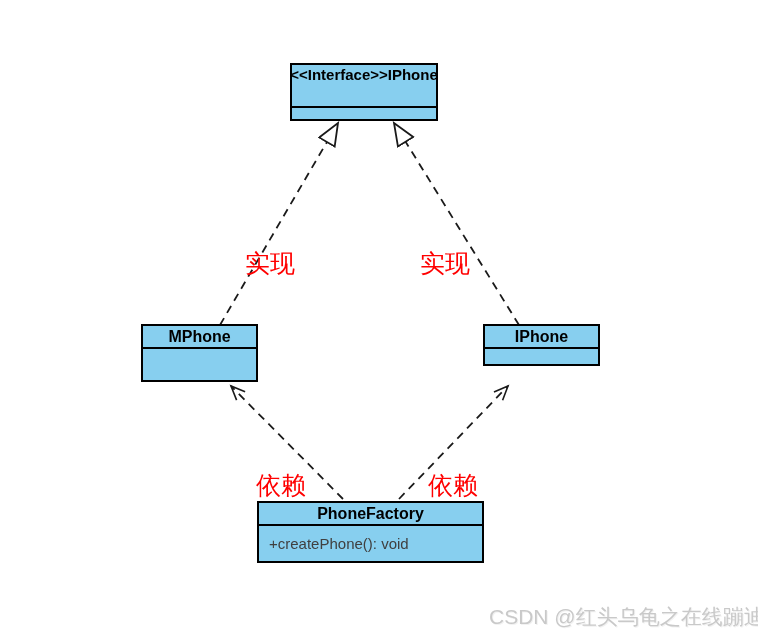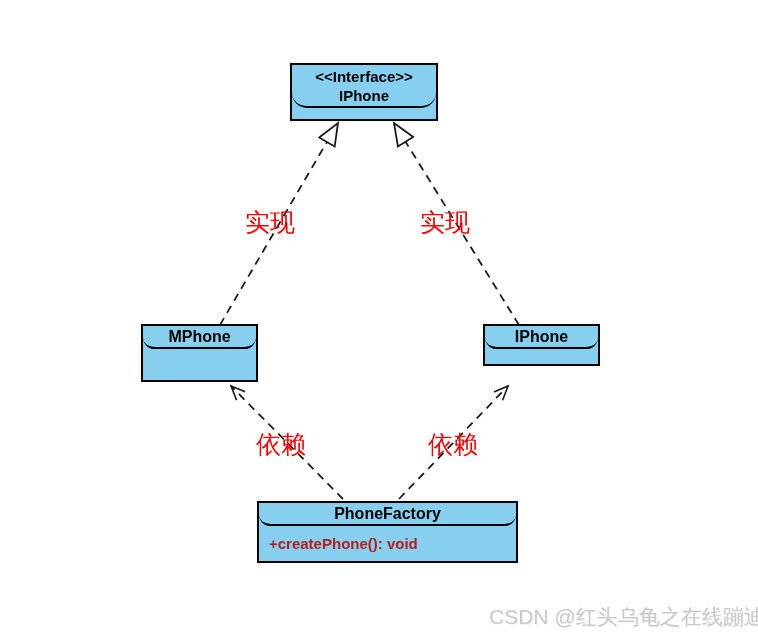--- a/index.html
+++ b/index.html
@@ -35,51 +35,51 @@
     display: flex;
     flex-direction: column;
   }
   .uml-title {
     box-sizing: border-box;
     border-bottom: 2px solid #000000;
     text-align: center;
     font-weight: bold;
     color: #000000;
     display: flex;
-    flex-direction: column;
+    flex-direction: row;
     justify-content: center;
-    border-radius: 15px;
   }
   .uml-title .line {
     line-height: 19px;
     font-size: 15px;
   }
   .uml-title.single {
     font-size: 16px;
     line-height: 21px;
     height: 23px;
   }
   .uml-compartment {
     flex: 1;
   }
   .uml-method {
     flex: 1;
     display: flex;
     align-items: center;
     padding-left: 10px;
     font-size: 15px;
-    font-weight: bold;
-    color: #b91c1c;
+    font-weight: normal;
+    color: #404040;
   }
   .edge-label {
     position: absolute;
     color: #FF0000;
     font-size: 25px;
     line-height: 25px;
     white-space: nowrap;
+    margin-top: 41px;
   }
   .watermark {
     position: absolute;
     left: 489px;
     top: 603px;
     font-size: 21px;
     color: #C9C9C9;
     text-shadow: 1px 1px 0 #f2f2f2;
     white-space: nowrap;
   }
@@ -116,21 +116,21 @@
   <div class="uml-class" style="left:141px; top:324px; width:117px; height:58px;">
     <div class="uml-title single">MPhone</div>
     <div class="uml-compartment"></div>
   </div>
 
   <div class="uml-class" style="left:483px; top:324px; width:117px; height:42px;">
     <div class="uml-title single">IPhone</div>
     <div class="uml-compartment"></div>
   </div>
 
-  <div class="uml-class" style="left:257px; top:501px; width:261px; height:62px;">
+  <div class="uml-class" style="left:257px; top:501px; width:227px; height:62px;">
     <div class="uml-title single">PhoneFactory</div>
     <div class="uml-method">+createPhone(): void</div>
   </div>
 
   <div class="edge-label" style="left:245px; top:210px;">实现</div>
   <div class="edge-label" style="left:420px; top:210px;">实现</div>
   <div class="edge-label" style="left:256px; top:432px;">依赖</div>
   <div class="edge-label" style="left:428px; top:432px;">依赖</div>
 
   <div class="watermark">CSDN @红头乌龟之在线蹦迪</div>

